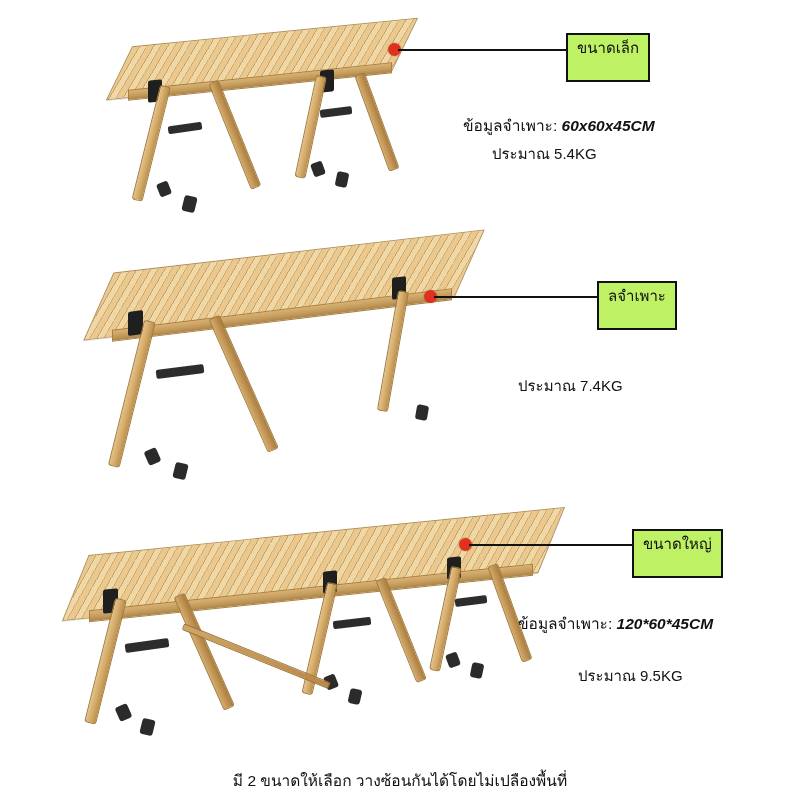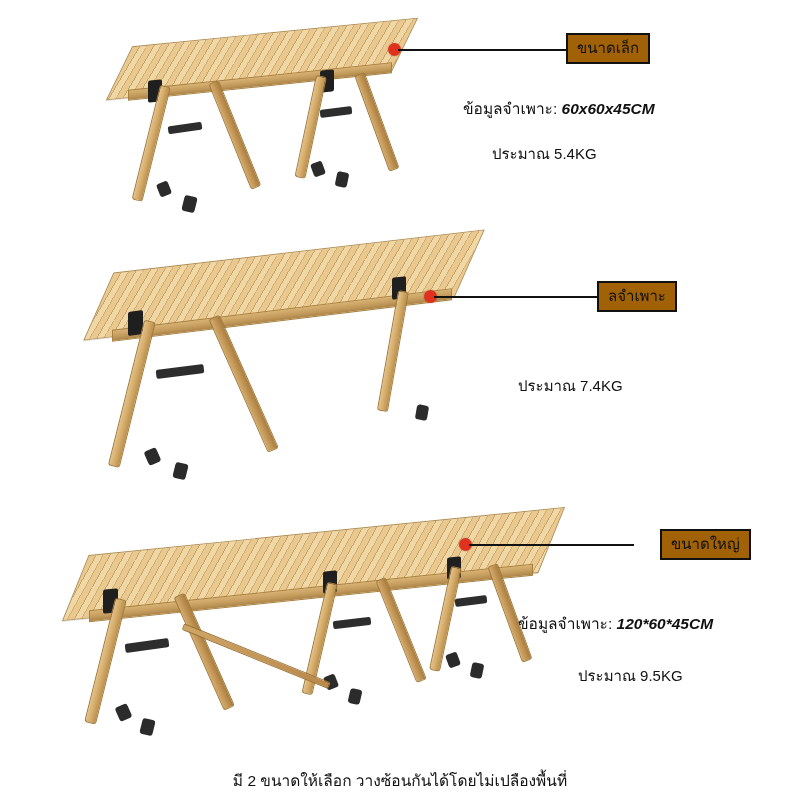--- a/index.html
+++ b/index.html
@@ -18,25 +18,25 @@
     position: absolute;
     left: 0; top: 0;
     width: 800px; height: 800px;
     background: #ffffff;
   }
 
   
   .callout-box {
     position: absolute;
     border: 2px solid #111;
-    background: #a16207;
+    background: #bef264;
     color: #111;
     font-size: 15px;
     line-height: 1;
-    padding: 5px 9px 7px 9px;
+    padding: 5px 9px 25px 9px;
     white-space: nowrap;
     font-weight: 400;
   }
   .leader-line {
     position: absolute;
     height: 2px;
     background: #111;
   }
   .leader-dot {
     position: absolute;
@@ -149,21 +149,21 @@
     <div class="crossbar" style="left:200px; top:88px; width:32px; height:8px; transform: rotate(-7deg);"></div>
     <div class="foot" style="left:216px; top:152px; width:12px; height:15px; transform:rotate(12deg);"></div>
     <div class="foot" style="left:192px; top:142px; width:12px; height:14px; transform:rotate(-20deg);"></div>
   </div>
 
   <div class="leader-dot" style="left:388px; top:43px;"></div>
   <div class="leader-line" style="left:398px; top:49px; width:170px;"></div>
   <div class="callout-box" style="left:566px; top:33px;">
     <span>ขนาดเล็ก</span>
   </div>
-  <div class="spec-line" style="left:463px; top:96px;">
+  <div class="spec-line" style="left:463px; top:113px;">
     <span>ข้อมูลจำเพาะ:</span>
     <span class="dim">60x60x45CM</span>
   </div>
   <div class="spec-line weight" style="left:492px; top:142px;">
     <span>ประมาณ</span>
     <span>5.4KG</span>
   </div>
 
   <div class="table-unit" style="left:100px; top:225px; width:380px; height:265px;">
     <div class="tabletop" style="left:8px; top:26px; width:350px; height:66px;
@@ -220,21 +220,21 @@
     <div class="leg dark" style="left:412px; top:60px; width:9px; height:100px; transform-origin: top center; transform: rotate(-20deg);"></div>
     <div class="crossbar" style="left:380px; top:92px; width:32px; height:8px; transform: rotate(-7deg);"></div>
     <div class="foot" style="left:396px; top:158px; width:12px; height:15px; transform:rotate(12deg);"></div>
     <div class="foot" style="left:372px; top:148px; width:12px; height:14px; transform:rotate(-20deg);"></div>
 
     <div class="brace" style="left:108px; top:118px; width:156px; height:5px; transform-origin: left center; transform: rotate(22deg);"></div>
   </div>
 
   <div class="leader-dot" style="left:459px; top:538px;"></div>
   <div class="leader-line" style="left:469px; top:544px; width:165px;"></div>
-  <div class="callout-box" style="left:632px; top:529px;margin-left:28px;">
+  <div class="callout-box" style="left:632px; top:529px;">
     <span>ขนาดใหญ่</span>
   </div>
   <div class="spec-line" style="left:518px; top:611px;">
     <span>ข้อมูลจำเพาะ:</span>
     <span class="dim">120*60*45CM</span>
   </div>
   <div class="spec-line weight" style="left:578px; top:664px;">
     <span>ประมาณ</span>
     <span>9.5KG</span>
   </div>

